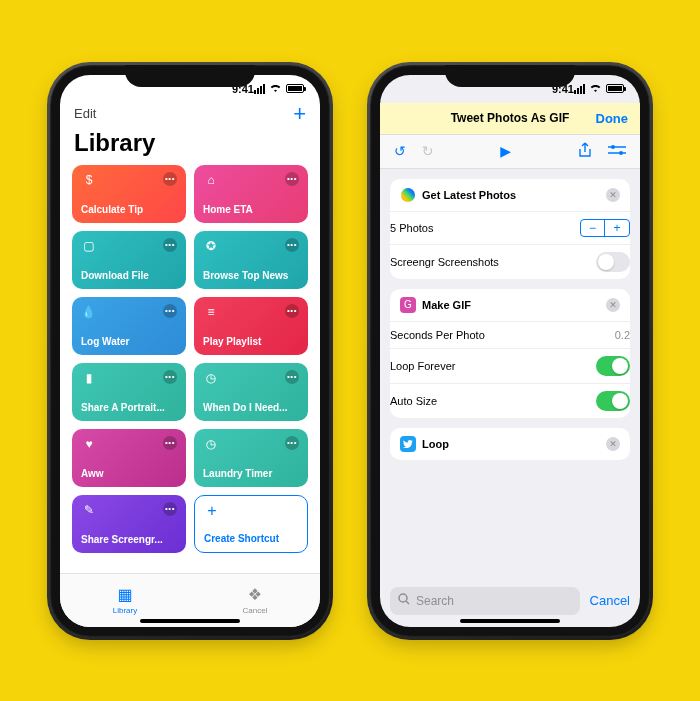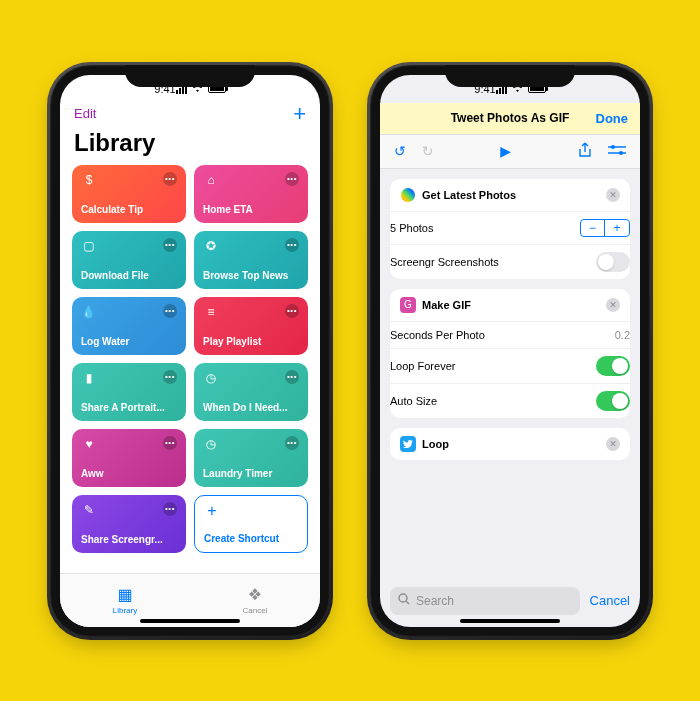--- a/index.html
+++ b/index.html
@@ -1,33 +1,33 @@
 <!DOCTYPE html>
 <html><head>
 <meta charset="utf-8">
 <style>
   * { box-sizing: border-box; margin: 0; padding: 0; font-family: -apple-system, "Helvetica Neue", Arial, sans-serif; }
   body { background: #f6d40a; width:700px; height:701px; display:flex; align-items:center; justify-content:center; gap:40px; }
   .phone { width:280px; height:572px; background:#111; border-radius:40px; padding:10px; position:relative; box-shadow:0 8px 20px rgba(0,0,0,.25), inset 0 0 2px rgba(255,255,255,.3); }
   .phone::before { content:""; position:absolute; left:-3px; top:-3px; right:-3px; bottom:-3px; border-radius:43px; background:linear-gradient(135deg,#555,#222); z-index:-1; }
   .screen { width:100%; height:100%; border-radius:30px; overflow:hidden; position:relative; background:#fff; }
   .notch { position:absolute; top:0; left:50%; transform:translateX(-50%); width:130px; height:22px; background:#111; border-radius:0 0 16px 16px; z-index:10; }
-  .statusbar { display:flex; justify-content:center; align-items:center; height:28px; padding:0 16px; font-size:11px; font-weight:400; }
+  .statusbar { display:flex; justify-content:flex-end; align-items:center; height:28px; padding:0 16px; font-size:11px; font-weight:700; }
   .status-icons { display:flex; gap:4px; align-items:center; }
   .signal { display:flex; gap:1px; align-items:flex-end;}
   .signal i { width:2px; background:#000; display:block;}
   .signal i:nth-child(1){height:4px}.signal i:nth-child(2){height:6px}.signal i:nth-child(3){height:8px}.signal i:nth-child(4){height:10px}
   .wifi { font-size:11px;}
   .battery { width:18px; height:9px; border:1px solid #000; border-radius:2px; position:relative;}
   .battery::after { content:""; position:absolute; right:-3px; top:2px; width:2px; height:4px; background:#000; border-radius:0 1px 1px 0;}
   .battery i { display:block; width:14px; height:5px; background:#000; margin:1px;}
 
   
   .navbar { display:flex; justify-content:space-between; align-items:center; padding:0 14px 4px; }
-  .navbar .link { color:#a21caf; font-size:13px; }
+  .navbar .link { color:#404040; font-size:13px; }
   .navbar .plus { color:#007aff; font-size:22px; font-weight:300; line-height:1;}
   .title-lg { font-size:24px; font-weight:700; padding:0 14px 8px; }
   .grid { display:grid; grid-template-columns:1fr 1fr; gap:8px; padding:0 12px; }
   .tile { border-radius:10px; padding:7px 9px 8px; color:#fff; position:relative; height:58px; display:flex; flex-direction:column; justify-content:space-between; }
   .tile .icon-row { display:flex; justify-content:space-between; align-items:flex-start;}
   .tile .ic { width:16px; height:16px; display:flex; align-items:center; justify-content:center; font-size:12px;}
   .tile .more { width:14px; height:14px; border-radius:50%; background:rgba(0,0,0,.22); display:flex; align-items:center; justify-content:center; font-size:8px; letter-spacing:.5px;}
   .tile .label { font-size:10px; font-weight:600; white-space:nowrap; overflow:hidden; text-overflow:ellipsis;}
   .tile.create { background:#fff; border:1.5px solid #007aff; color:#007aff;}
   .tile.create .label { color:#007aff;}

